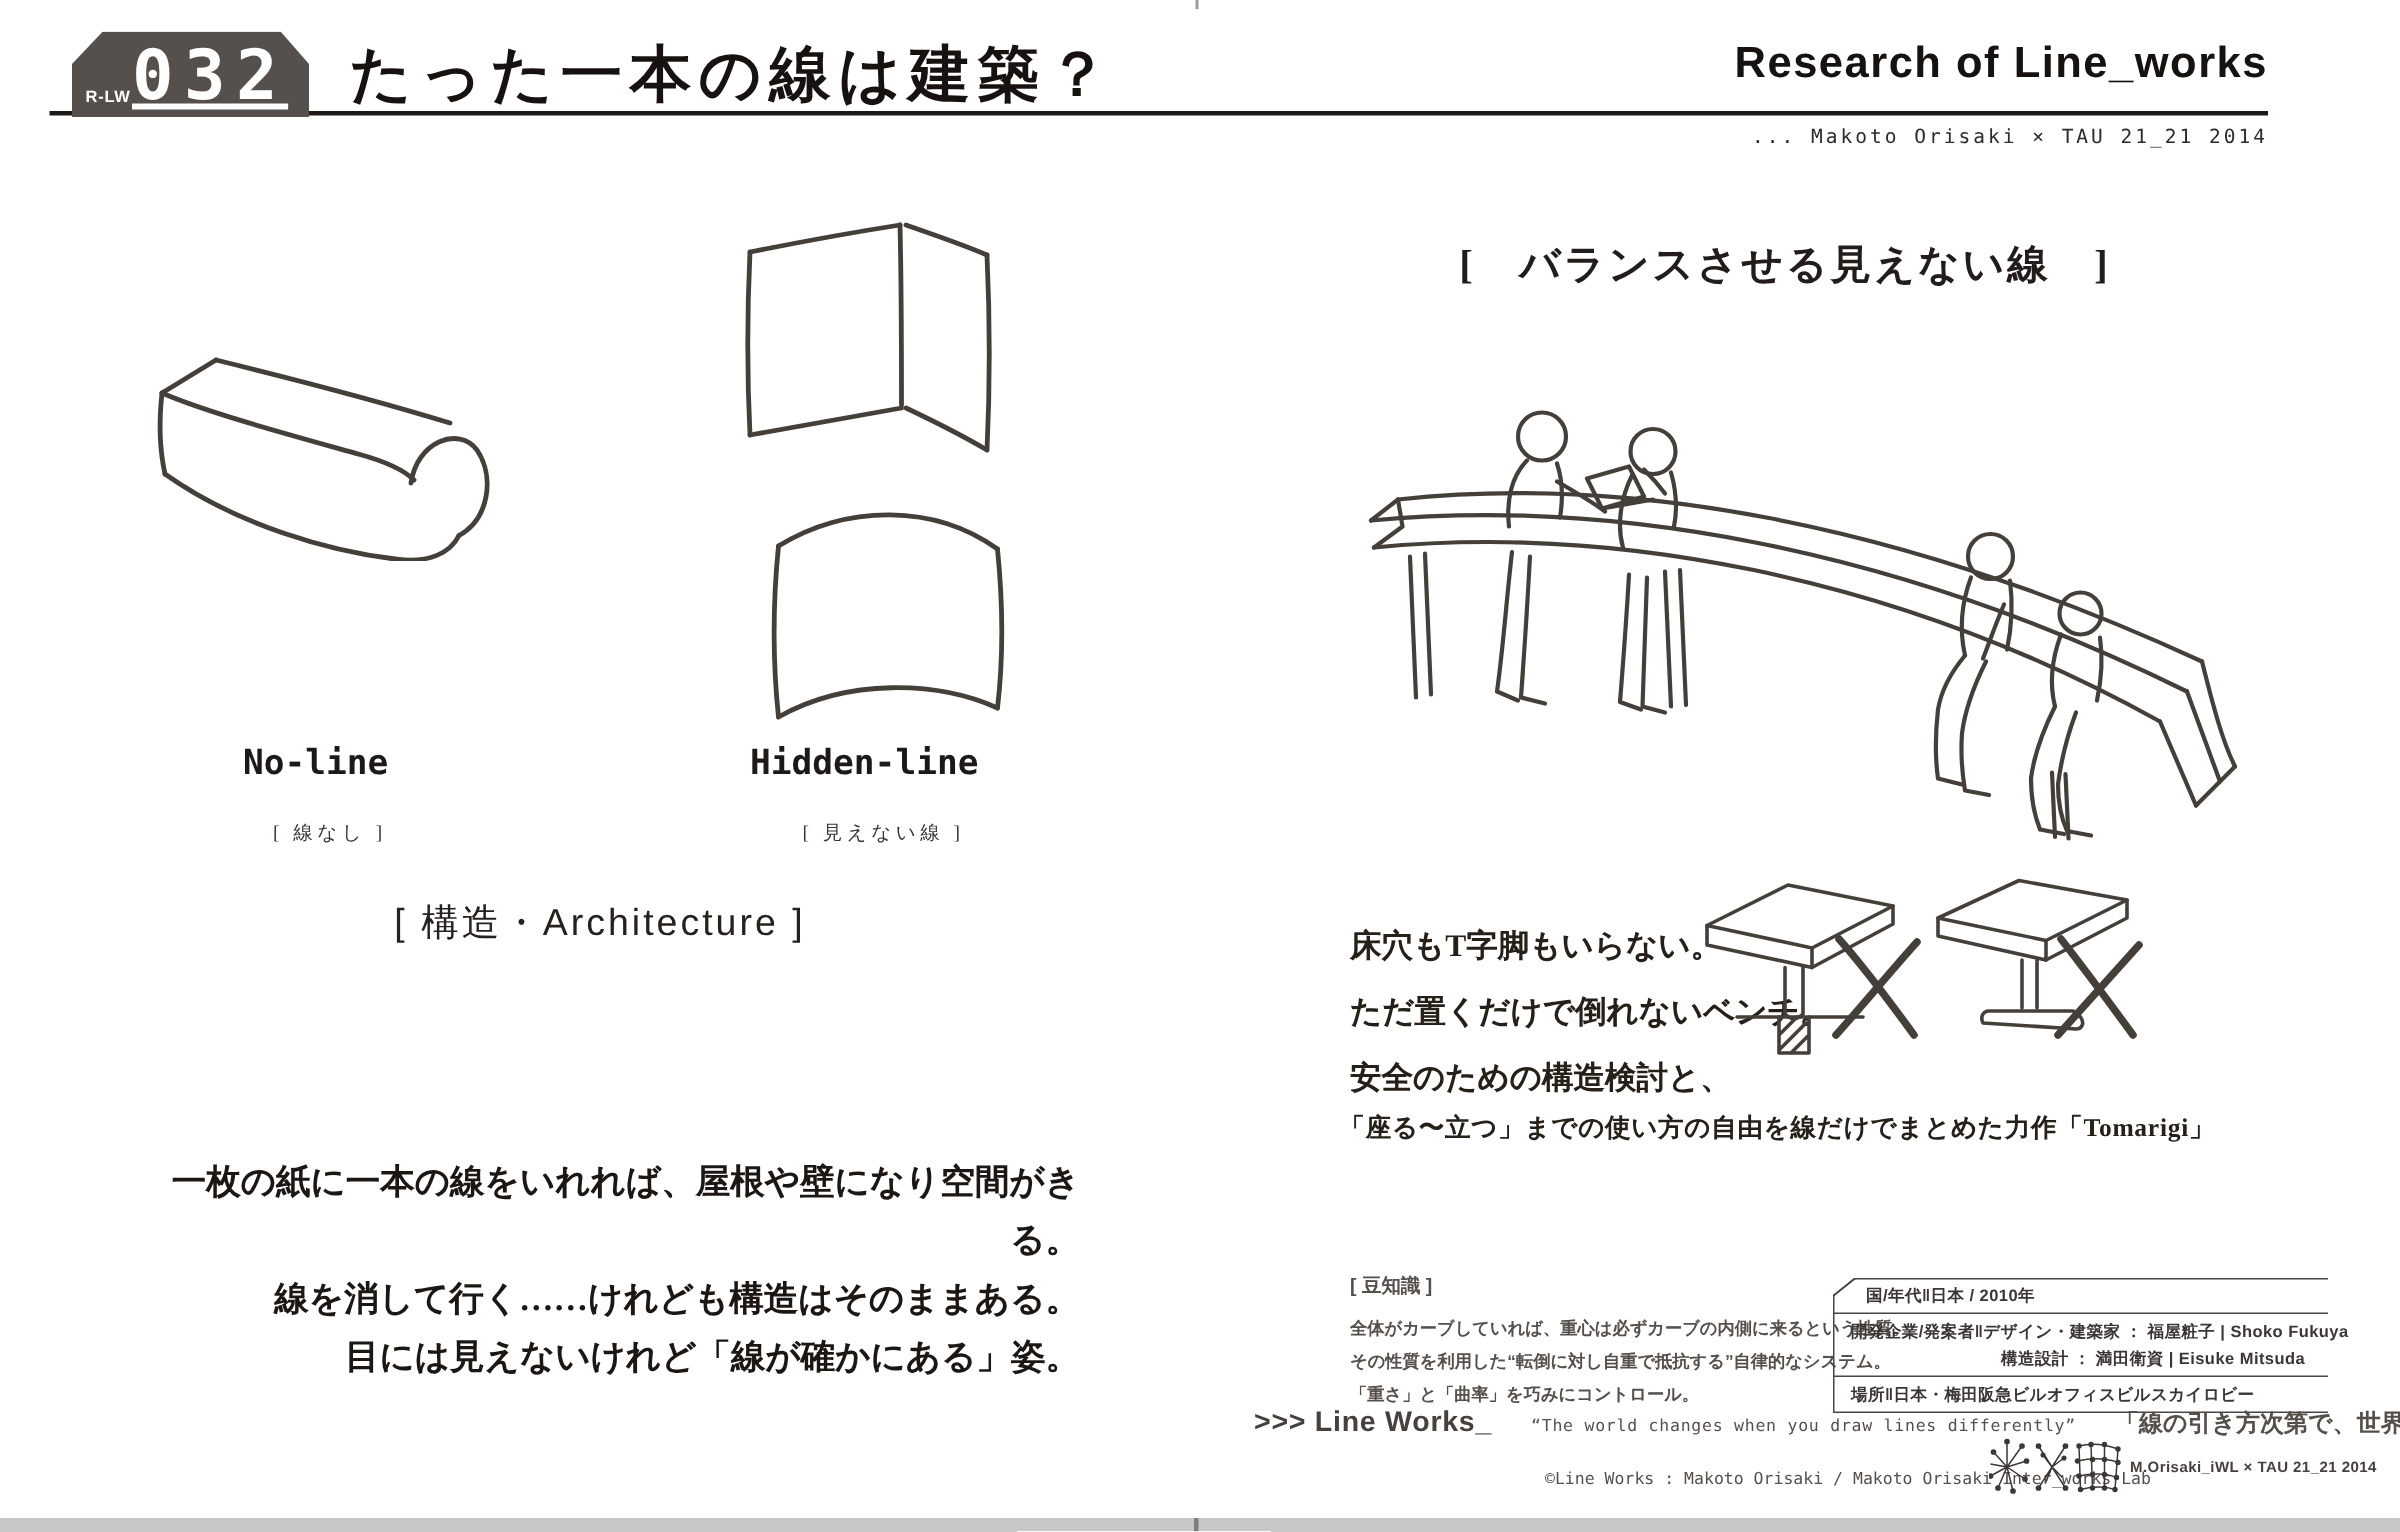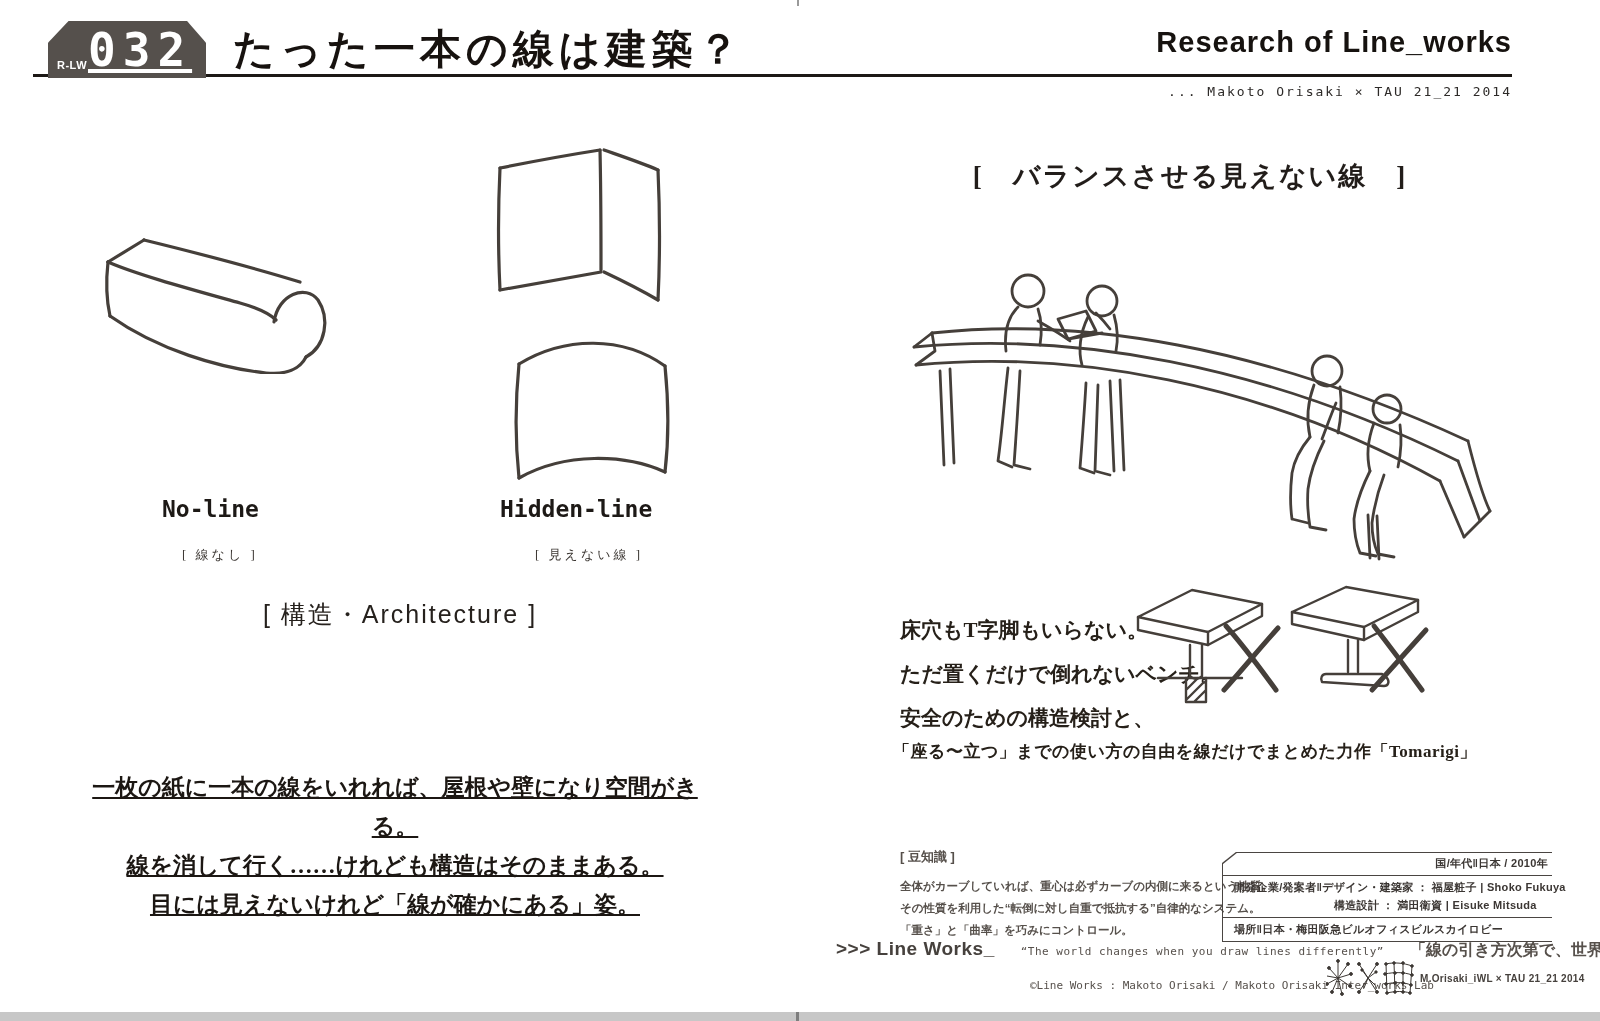--- a/index.html
+++ b/index.html
@@ -21,22 +21,22 @@
   .brand{position:absolute;right:88px;top:26px;font-size:29px;font-weight:bold;letter-spacing:1px;color:#16120f;}
   .byline{position:absolute;right:88px;top:84px;font-size:13px;letter-spacing:2px;color:#2d2a28;}
 
   
   svg.sk{stroke:#453f3a;fill:none;stroke-linecap:round;stroke-linejoin:round;}
 
   .lbl-big{font-size:23px;font-weight:bold;color:#1d1916;}
   .lbl-sub{font-size:13px;letter-spacing:3px;color:#3a3531;}
   .category{position:absolute;left:120px;top:598px;width:560px;text-align:center;
             font-size:25px;letter-spacing:2px;color:#26211d;}
-  .para{position:absolute;left:70px;top:768px;width:650px;text-align:center;
-        font-size:23px;font-weight:bold;line-height:39px;color:#1c1713;text-decoration:underline;}
+  .para{position:absolute;left:70px;top:768px;width:650px;text-align:right;
+        font-size:23px;font-weight:bold;line-height:39px;color:#1c1713;}
 
   .r-heading{position:absolute;left:880px;top:158px;width:620px;text-align:center;
              font-size:27px;font-weight:bold;letter-spacing:2px;color:#221d1a;}
   .notes{position:absolute;left:900px;top:608px;font-size:21px;font-weight:bold;line-height:44px;color:#262019;}
   .conclusion{position:absolute;left:893px;top:740px;font-size:17px;font-weight:bold;letter-spacing:.5px;color:#262019;}
 
   .tips{position:absolute;left:900px;top:848px;width:300px;color:#56504b;}
   .tips .t-title{font-size:13px;font-weight:bold;margin-bottom:9px;}
   .tips .t-line{font-size:11.5px;font-weight:bold;line-height:22px;white-space:nowrap;}
 
@@ -196,21 +196,21 @@
     <div class="t-line">その性質を利用した“転倒に対し自重で抵抗する”自律的なシステム。</div>
     <div class="t-line">「重さ」と「曲率」を巧みにコントロール。</div>
   </div>
 
   <div class="info-table sans">
     <svg class="corner" width="16" height="13">
       <line x1="0" y1="12" x2="15" y2="0" stroke="#4a4542" stroke-width="1.4"></line>
     </svg>
     <div class="topline"></div>
     <div class="leftline"></div>
-    <div class="grp" style="padding-left:22px;text-align:right;">国/年代‖日本 / 2010年</div>
+    <div class="grp" style="padding-left:22px;">国/年代‖日本 / 2010年</div>
     <div class="grp">
       <div>開発企業/発案者‖デザイン・建築家 ： 福屋粧子 | Shoko Fukuya</div>
       <div class="sub">構造設計 ： 満田衛資 | Eisuke Mitsuda</div>
     </div>
     <div class="grp">場所‖日本・梅田阪急ビルオフィスビルスカイロビー</div>
   </div>
 
   <div class="f-row">
     <span class="f-brand sans">&gt;&gt;&gt; Line Works_</span>
     <span class="f-q-en mono">“The world changes when you draw lines differently”</span>

